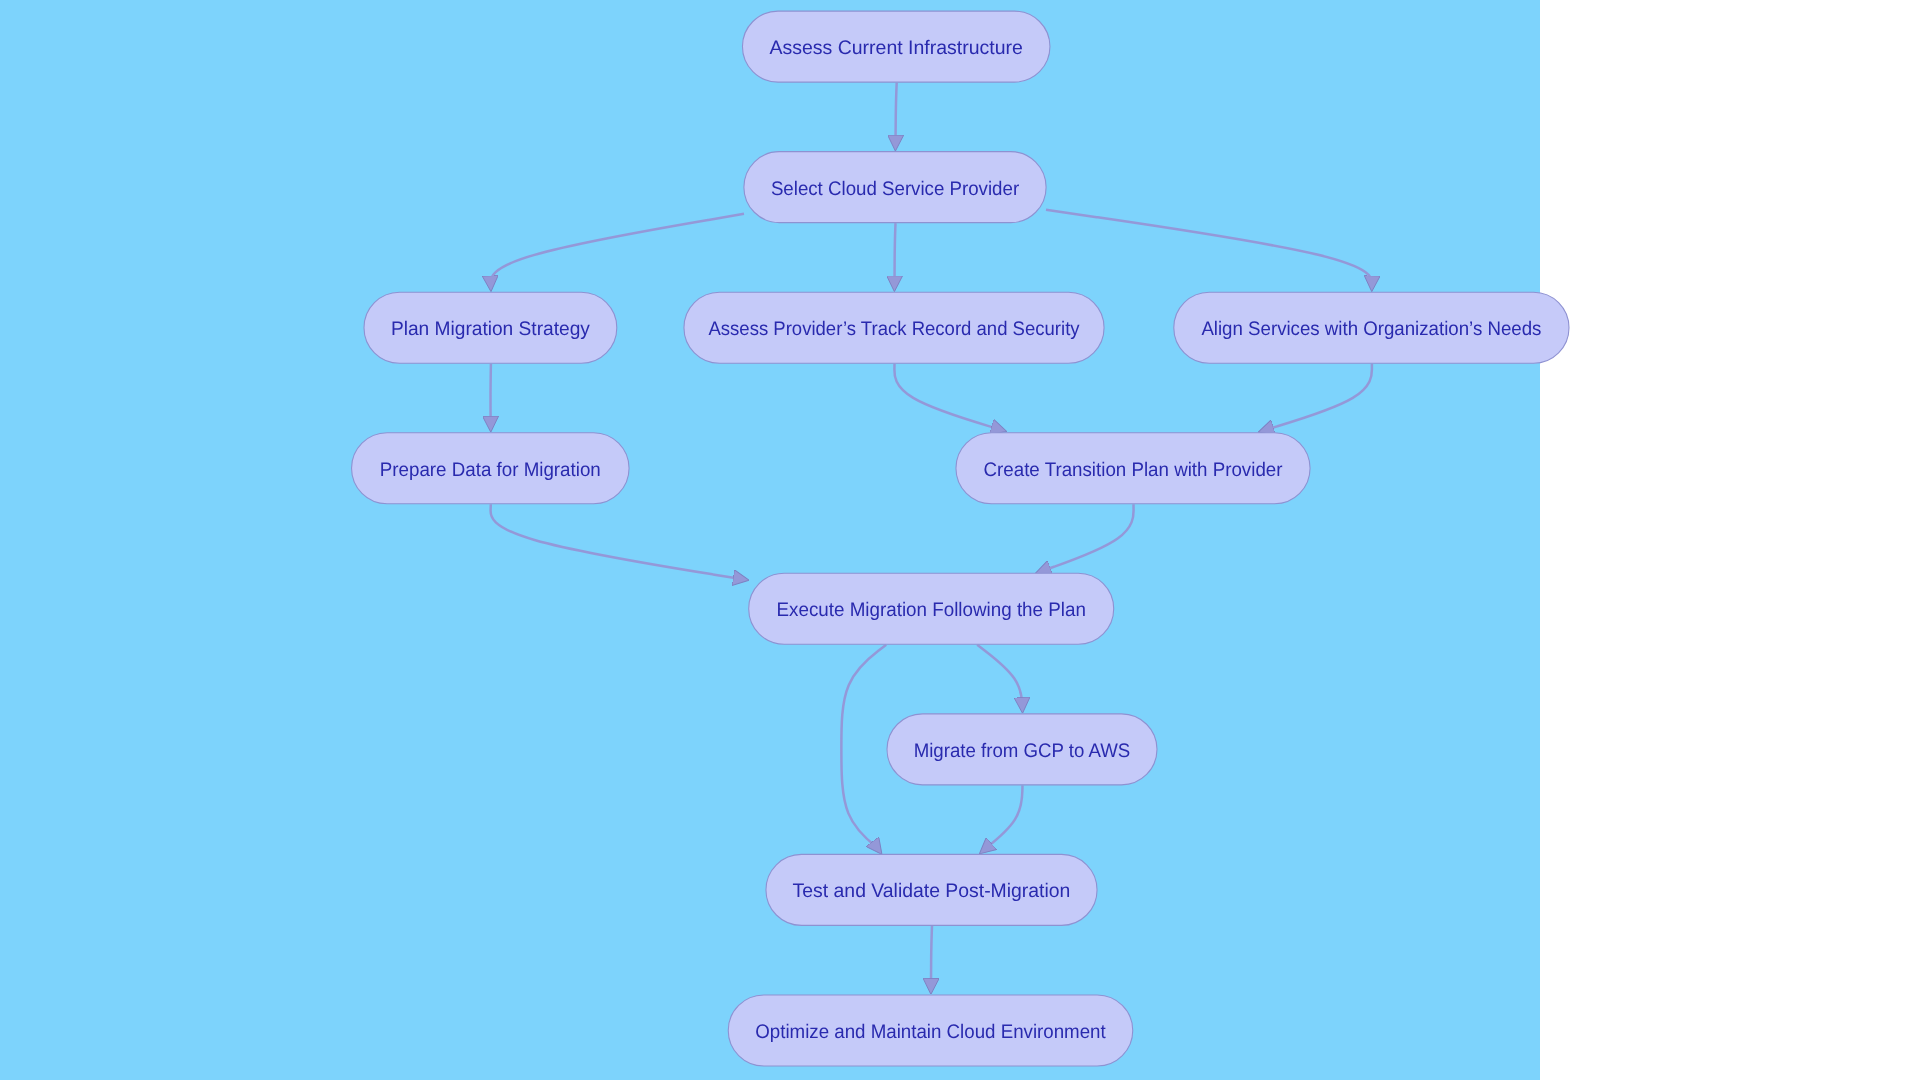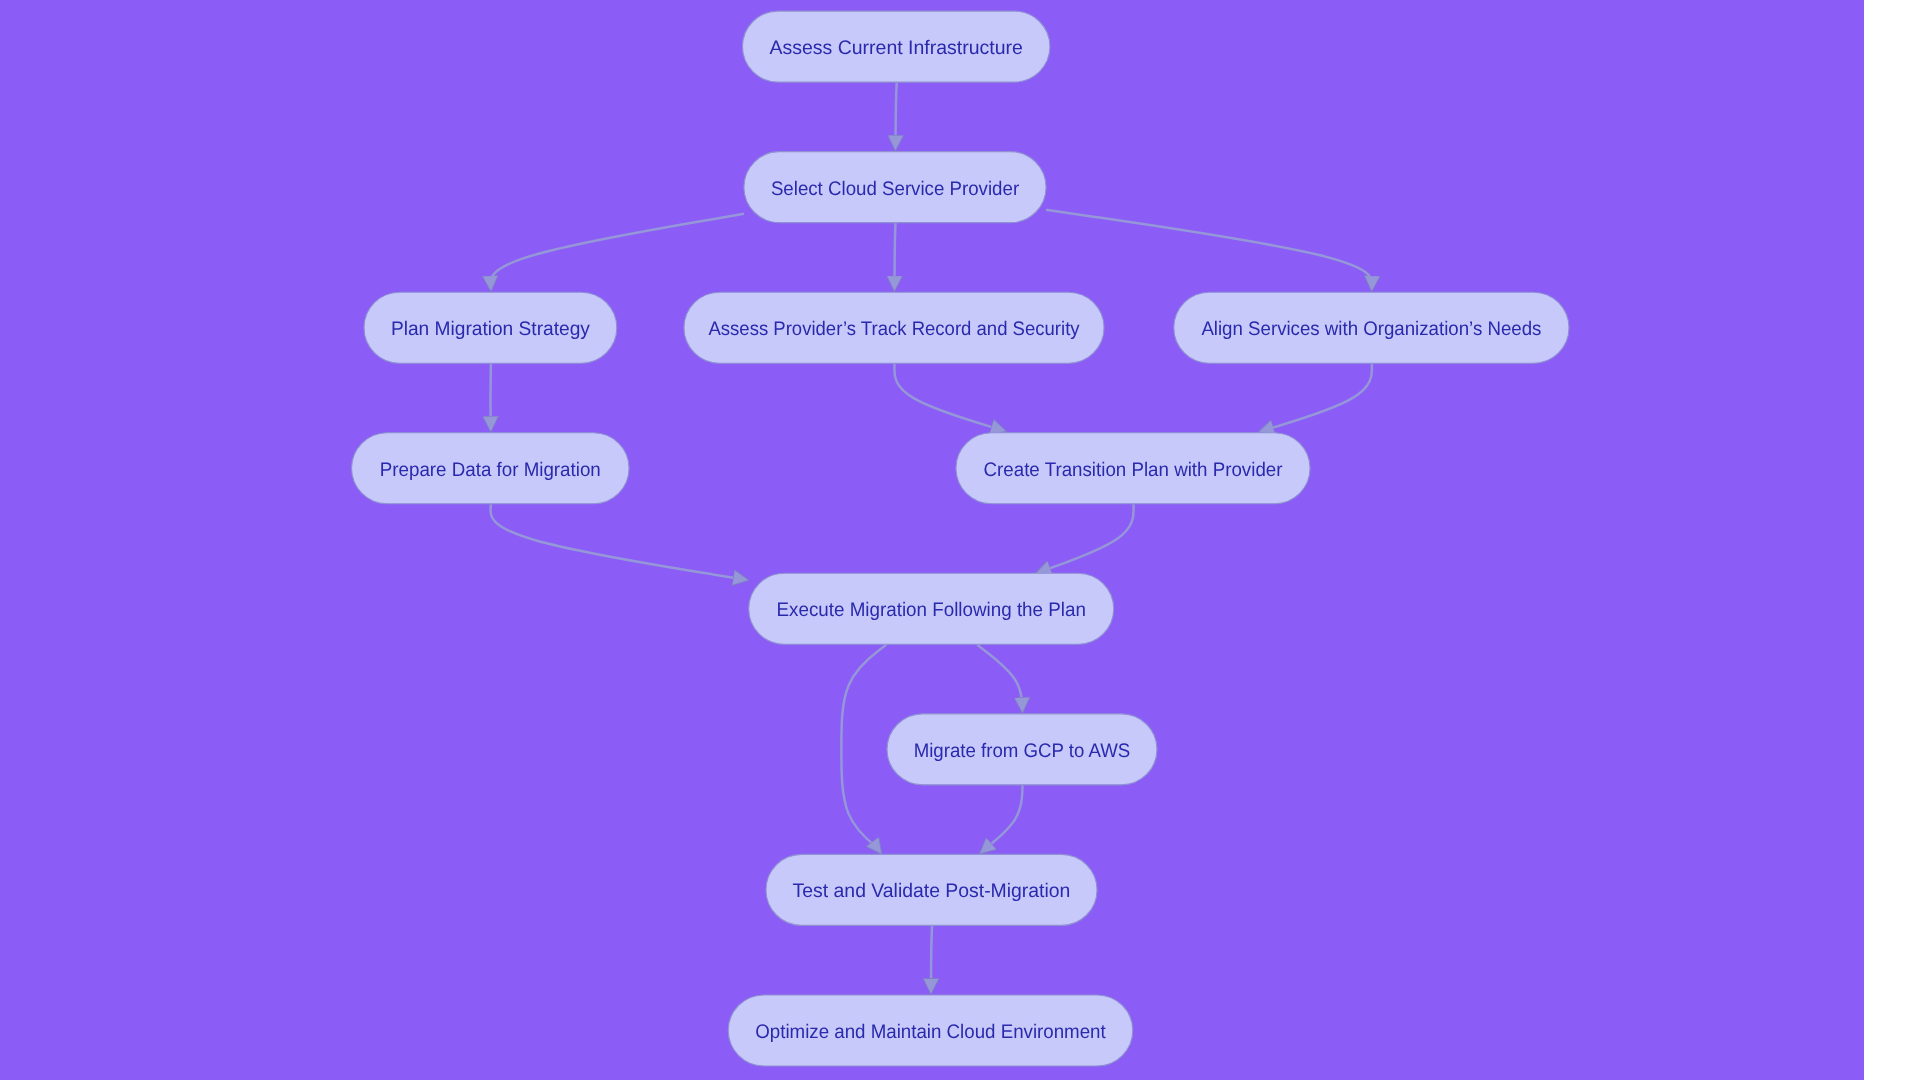--- a/index.html
+++ b/index.html
@@ -6,23 +6,23 @@
   html, body {
     margin: 0;
     padding: 0;
     width: 1920px;
     height: 1080px;
     overflow: hidden;
     background: #ffffff;
   }
   #flowchart-root {
     position: relative;
-    width: 1864px;
+    width: 1540px;
     height: 1080px;
-    background: #8b5cf6;
+    background: #7dd3fc;
   }
   svg.flowchart {
     display: block;
     width: 1920px;
     height: 1080px;
     opacity: 0.9999;
     will-change: opacity;
   }
   .node-shape {
     fill: #C6CAF9;

